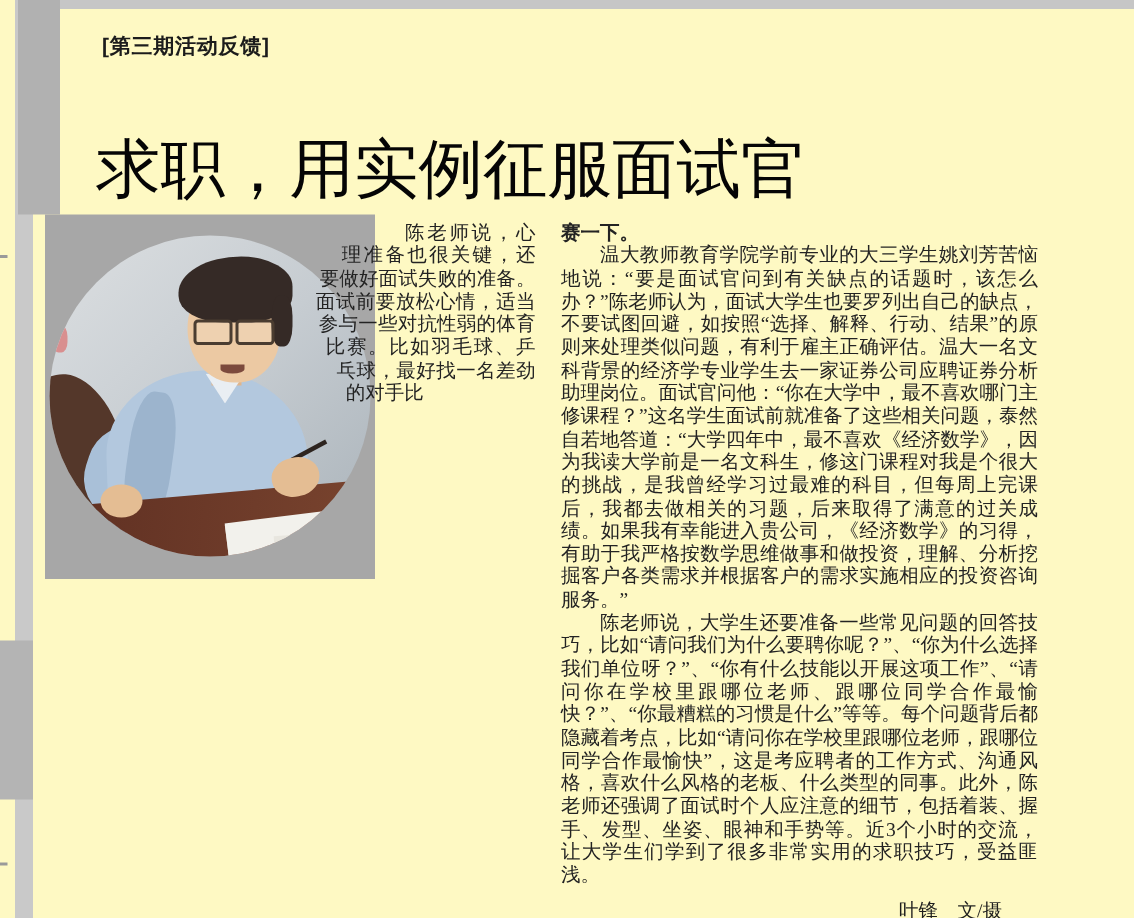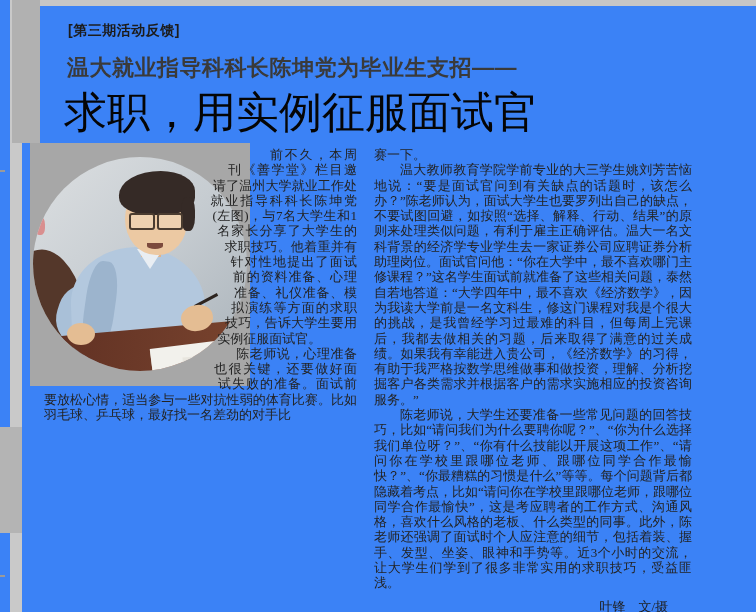--- a/index.html
+++ b/index.html
@@ -1,18 +1,18 @@
 <!DOCTYPE html>
 <html><head>
 <meta charset="utf-8">
 <style>
   html,body{margin:0;padding:0;background:#ffffff;}
   .canvas{
     position:relative;width:756px;height:612px;overflow:hidden;
-    background:#3b82f6;
+    background:#fef9c3;
     font-family:"Liberation Serif","DejaVu Serif",serif;
   }
   
   .strip-narrow{position:absolute;left:10px;top:0;width:12px;height:612px;background:#c9c9c9;}
   .strip-wide{position:absolute;left:12px;top:0;width:28px;height:143px;background:#b1b1b1;}
   .strip-mid-block{position:absolute;left:0;top:427px;width:22px;height:106px;background:#b4b4b4;}
   .top-band{position:absolute;left:40px;top:0;width:716px;height:6px;background:#c6c6c6;}
   .tick{position:absolute;left:0;width:5px;height:2px;background:#9a9a9a;}
 
   
@@ -66,37 +66,36 @@
     text-align:justify;
   }
   .col1{left:44px;width:313px;height:465px;}
   .col2{left:374px;width:318px;height:465px;}
   .wrap-spacer{
     float:left;width:212px;height:240px;
     shape-outside:polygon(0 0,196px 0,166px 25px,160px 60px,168px 90px,182px 120px,186px 145px,176px 170px,160px 200px,164px 225px,170px 240px,0 240px);
     shape-margin:4px;
   }
   .para{margin:0;text-indent:2em;}
-  .para.no-indent{text-indent:0;}
+  .para.no-indent{text-indent:0;font-weight:bold;}
   .byline{margin-top:6px;text-align:right;padding-right:24px;color:#1e1e1e;}
 </style>
 </head>
 <body>
 
 <div class="canvas">
 
   <div class="strip-narrow"></div>
   <div class="strip-wide"></div>
   <div class="strip-mid-block"></div>
   <div class="top-band"></div>
   <div class="tick" style="top:170px"></div>
   <div class="tick" style="top:575px"></div>
 
   <div class="tag">[第三期活动反馈]</div>
-  <div class="subtitle">温大就业指导科科长陈坤党为毕业生支招——</div>
   <div class="headline">求职，用实例征服面试官</div>
 
   <div class="photo-block">
     <div class="photo-circle">
       <div class="ph-chair"></div>
       <div class="ph-red"></div>
       <div class="ph-arm"></div>
       <div class="ph-shirt"></div>
       <div class="ph-shirt-shade"></div>
       <div class="ph-neck"></div>
@@ -111,21 +110,20 @@
       <div class="ph-paper"></div>
       <div class="ph-paper2"></div>
       <div class="ph-hand-l"></div>
       <div class="ph-pen"></div>
       <div class="ph-hand-r"></div>
     </div>
   </div>
 
   <div class="col col1">
     <div class="wrap-spacer"></div>
-  <p class="para">前不久，本周刊《善学堂》栏目邀请了温州大学就业工作处就业指导科科长陈坤党(左图)，与7名大学生和1名家长分享了大学生的求职技巧。他着重并有针对性地提出了面试前的资料准备、心理准备、礼仪准备、模拟演练等方面的求职技巧，告诉大学生要用实例征服面试官。</p>
       <p class="para">陈老师说，心理准备也很关键，还要做好面试失败的准备。面试前要放松心情，适当参与一些对抗性弱的体育比赛。比如羽毛球、乒乓球，最好找一名差劲的对手比</p>
     </div>
 
   <div class="col col2">
   <p class="para no-indent">赛一下。</p>
       <p class="para">温大教师教育学院学前专业的大三学生姚刘芳苦恼地说：“要是面试官问到有关缺点的话题时，该怎么办？”陈老师认为，面试大学生也要罗列出自己的缺点，不要试图回避，如按照“选择、解释、行动、结果”的原则来处理类似问题，有利于雇主正确评估。温大一名文科背景的经济学专业学生去一家证券公司应聘证券分析助理岗位。面试官问他：“你在大学中，最不喜欢哪门主修课程？”这名学生面试前就准备了这些相关问题，泰然自若地答道：“大学四年中，最不喜欢《经济数学》，因为我读大学前是一名文科生，修这门课程对我是个很大的挑战，是我曾经学习过最难的科目，但每周上完课后，我都去做相关的习题，后来取得了满意的过关成绩。如果我有幸能进入贵公司，《经济数学》的习得，有助于我严格按数学思维做事和做投资，理解、分析挖掘客户各类需求并根据客户的需求实施相应的投资咨询服务。”</p>
       <p class="para">陈老师说，大学生还要准备一些常见问题的回答技巧，比如“请问我们为什么要聘你呢？”、“你为什么选择我们单位呀？”、“你有什么技能以开展这项工作”、“请问你在学校里跟哪位老师、跟哪位同学合作最愉快？”、“你最糟糕的习惯是什么”等等。每个问题背后都隐藏着考点，比如“请问你在学校里跟哪位老师，跟哪位同学合作最愉快”，这是考应聘者的工作方式、沟通风格，喜欢什么风格的老板、什么类型的同事。此外，陈老师还强调了面试时个人应注意的细节，包括着装、握手、发型、坐姿、眼神和手势等。近3个小时的交流，让大学生们学到了很多非常实用的求职技巧，受益匪浅。</p>
     </div>
   <div class="col col2" style="top: 593px; bottom: auto; height: auto;">
     <p class="byline">叶锋　文/摄</p>

